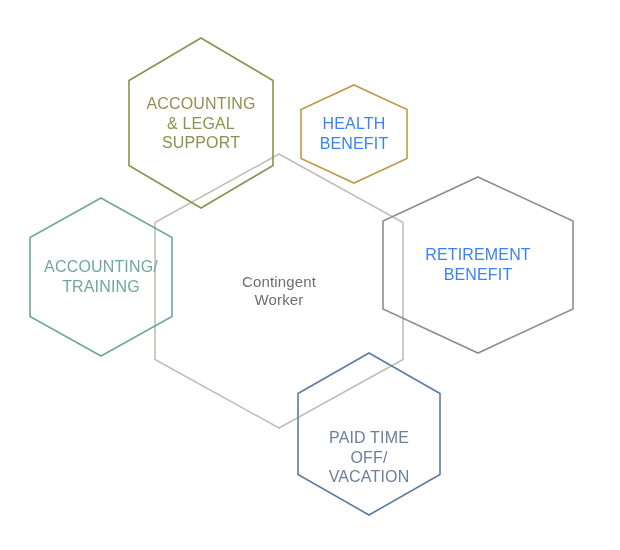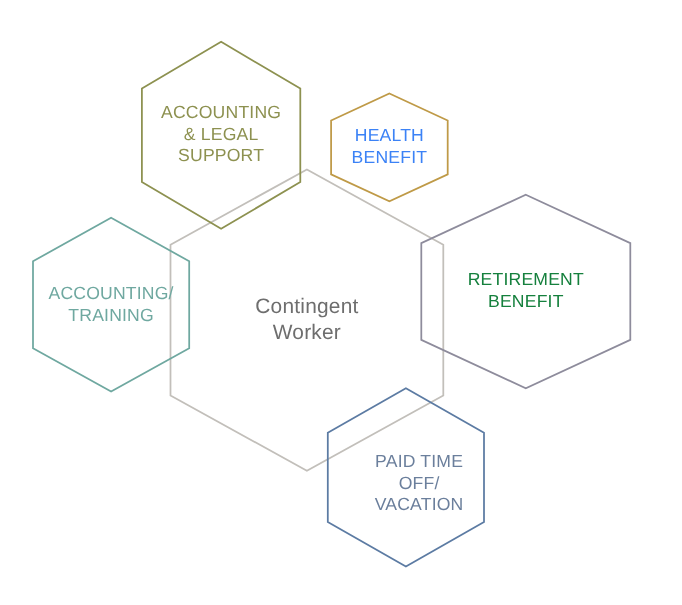--- a/index.html
+++ b/index.html
@@ -42,21 +42,21 @@
     line-height: 1.22;
     letter-spacing: 0.01em;
     pointer-events: none;
     white-space: pre-line;
     transform: translate(-50%, -50%);
   }
   .label-upper {
     font-size: 16px;
   }
   .label-center {
-    font-size: 19px;
+    font-size: 15px;
   }
 </style>
 </head>
 <body>
 
 <div id="diagram-root">
 
   <svg id="hex-svg" viewBox="0 0 620 550">
     <g id="hex-group">
         <polygon points="279.00,154.00 403.00,222.50 403.00,359.50 279.00,428.00 155.00,359.50 155.00,222.50" class="hex-shape" fill="none" stroke="#c2bfba"></polygon>
@@ -70,23 +70,23 @@
   </svg>
 
   <div id="label-layer">
       <div class="hex-label label-center" style="left: 279px; top: 291px; color: rgb(110, 110, 110);">Contingent
 Worker</div>
       <div class="hex-label label-upper" style="left: 201px; top: 123px; color: rgb(141, 145, 80);">ACCOUNTING
 &amp; LEGAL
 SUPPORT</div>
       <div class="hex-label label-upper" style="left: 354px; top: 134px; color: #3b82f6;">HEALTH
 BENEFIT</div>
-      <div class="hex-label label-upper" style="left: 478px; top: 265px; color: #15803d;">RETIREMENT
+      <div class="hex-label label-upper" style="left: 478px; top: 265px; color: #3b82f6;">RETIREMENT
 BENEFIT</div>
-      <div class="hex-label label-upper" style="left: 369px; top: 440px; color: rgb(107, 127, 156); margin-left: 12px;">PAID TIME
+      <div class="hex-label label-upper" style="left: 369px; top: 457px; color: rgb(107, 127, 156);">PAID TIME
 OFF/
 VACATION</div>
       <div class="hex-label label-upper" style="left: 101px; top: 277px; color: rgb(111, 168, 160);">ACCOUNTING/
 TRAINING</div>
       <div class="hex-label label-upper" style="left: 201px; top: 425px; color: rgb(255, 255, 255);">WAGE</div>
     </div>
 
 </div>
 
 </body></html>

